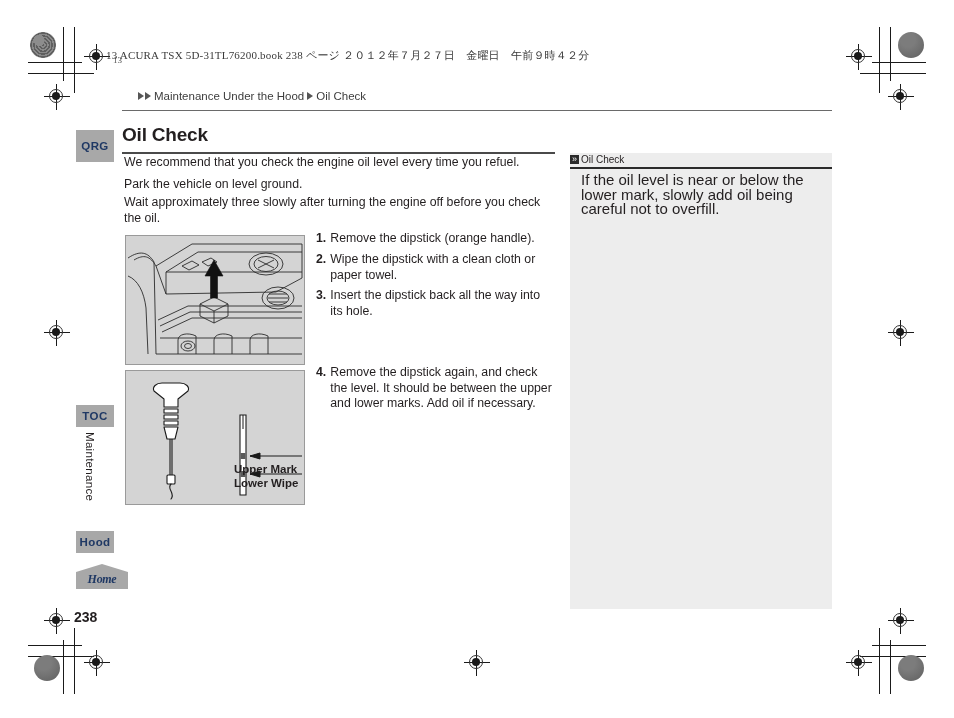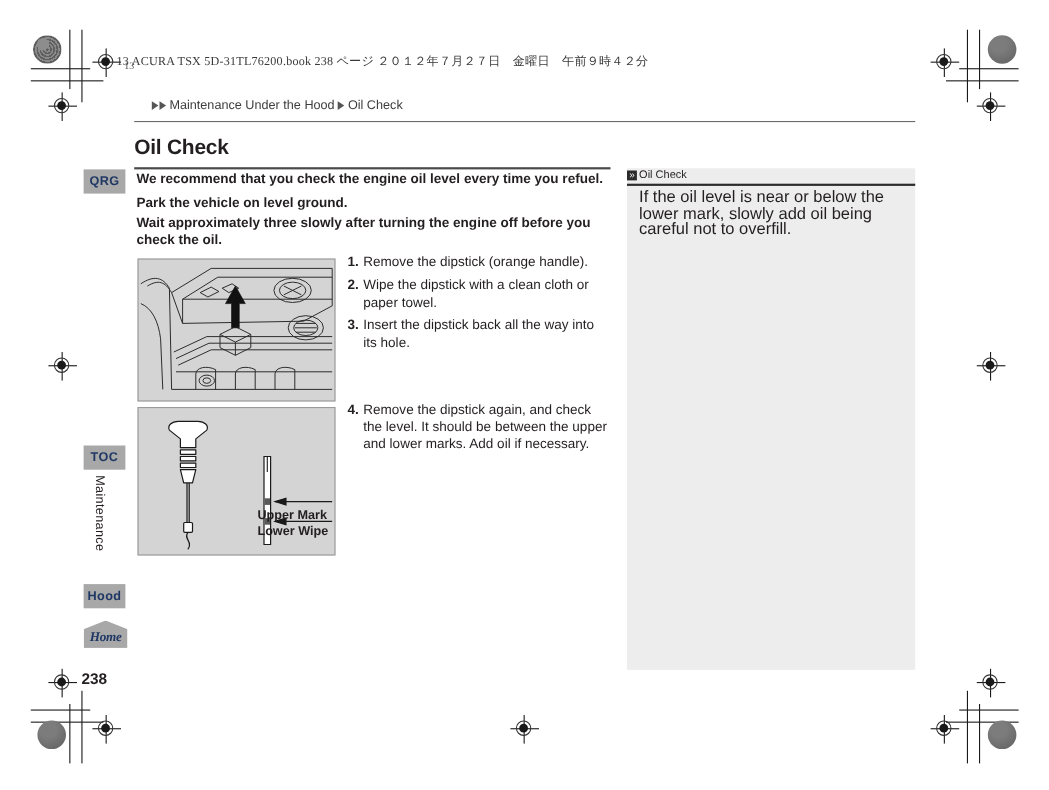--- a/index.html
+++ b/index.html
@@ -122,28 +122,28 @@
     background: #a8a8a8;
     color: #1f3864;
     font-size: 11.5px;
     font-weight: bold;
     text-align: center;
     letter-spacing: 0.4px;
     display: flex;
     align-items: center;
     justify-content: center;
   }
-  #qrg-badge { left: 76px; top: 130px; width: 38px; height: 22px; margin-top: 24px; }
+  #qrg-badge { left: 76px; top: 130px; width: 38px; height: 32px; }
   #toc-badge { left: 76px; top: 405px; width: 38px; height: 22px; }
   #index-badge { left: 76px; top: 531px; width: 38px; height: 22px; }
 
   #home-badge {
     position: absolute;
     left: 76px; top: 564px;
-    width: 40px; height: 25px;
+    width: 52px; height: 25px;
     background: #a8a8a8;
     clip-path: polygon(50% 0%, 100% 32%, 100% 100%, 0% 100%, 0% 32%);
     display: flex;
     align-items: flex-end;
     justify-content: center;
     padding-bottom: 2px;
     box-sizing: border-box;
   }
   #home-badge span {
     font-family: "Liberation Serif", serif;
@@ -184,21 +184,20 @@
     background: #4a4a4a;
   }
 
   
   .body-para {
     position: absolute;
     left: 124px;
     font-size: 12.3px;
     line-height: 16px;
     color: #231f20;
-    font-weight: bold;
   }
   #para-0 { top: 154px; width: 430px; }
   #para-1 { top: 176px; width: 430px; }
   #para-2 { top: 194px; width: 420px; }
 
   
   .step {
     position: absolute;
     left: 316px;
     width: 238px;

